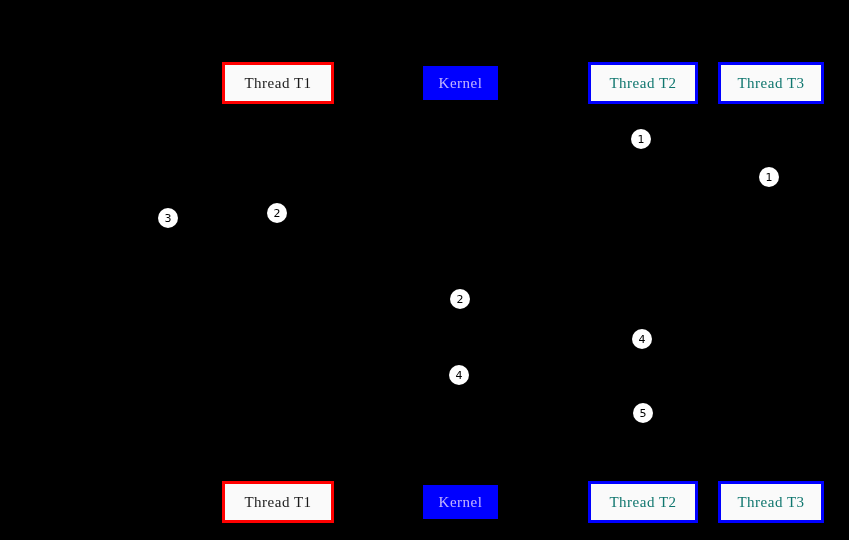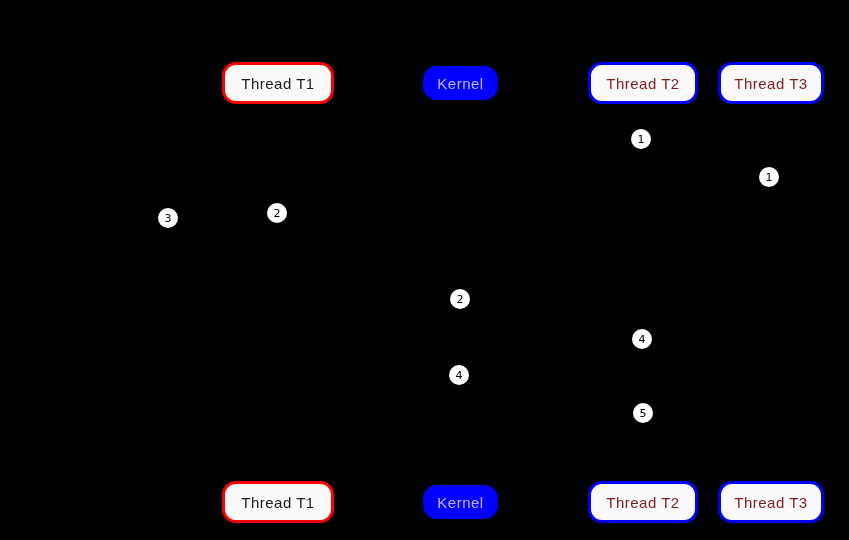--- a/index.html
+++ b/index.html
@@ -18,36 +18,35 @@
 
   
   .participant {
     position: absolute;
     box-sizing: border-box;
     display: flex;
     align-items: center;
     justify-content: center;
     background: #FAFAFA;
     color: #1A1A1A;
-    font-family: Liberation Sans, sans-serif;
+    font-family: Liberation Serif, serif;
     font-size: 15px;
     letter-spacing: 0.5px;
     white-space: nowrap;
     line-height: 1;
-    border-radius: 14px;
   }
   .participant.theme-red {
     border: 3px solid #FF0000;
     background: #FAFAFA;
     color: #1A1A1A;
   }
   .participant.theme-blue-outline {
     border: 3px solid #0000FF;
     background: #FAFAFA;
-    color: #7f1d1d;
+    color: #0f766e;
   }
   .participant.theme-blue-fill {
     border: 0 solid #0000FF;
     background: #0000FF;
     color: #c4b5fd;
   }
 
   
   .lifeline {
     position: absolute;

